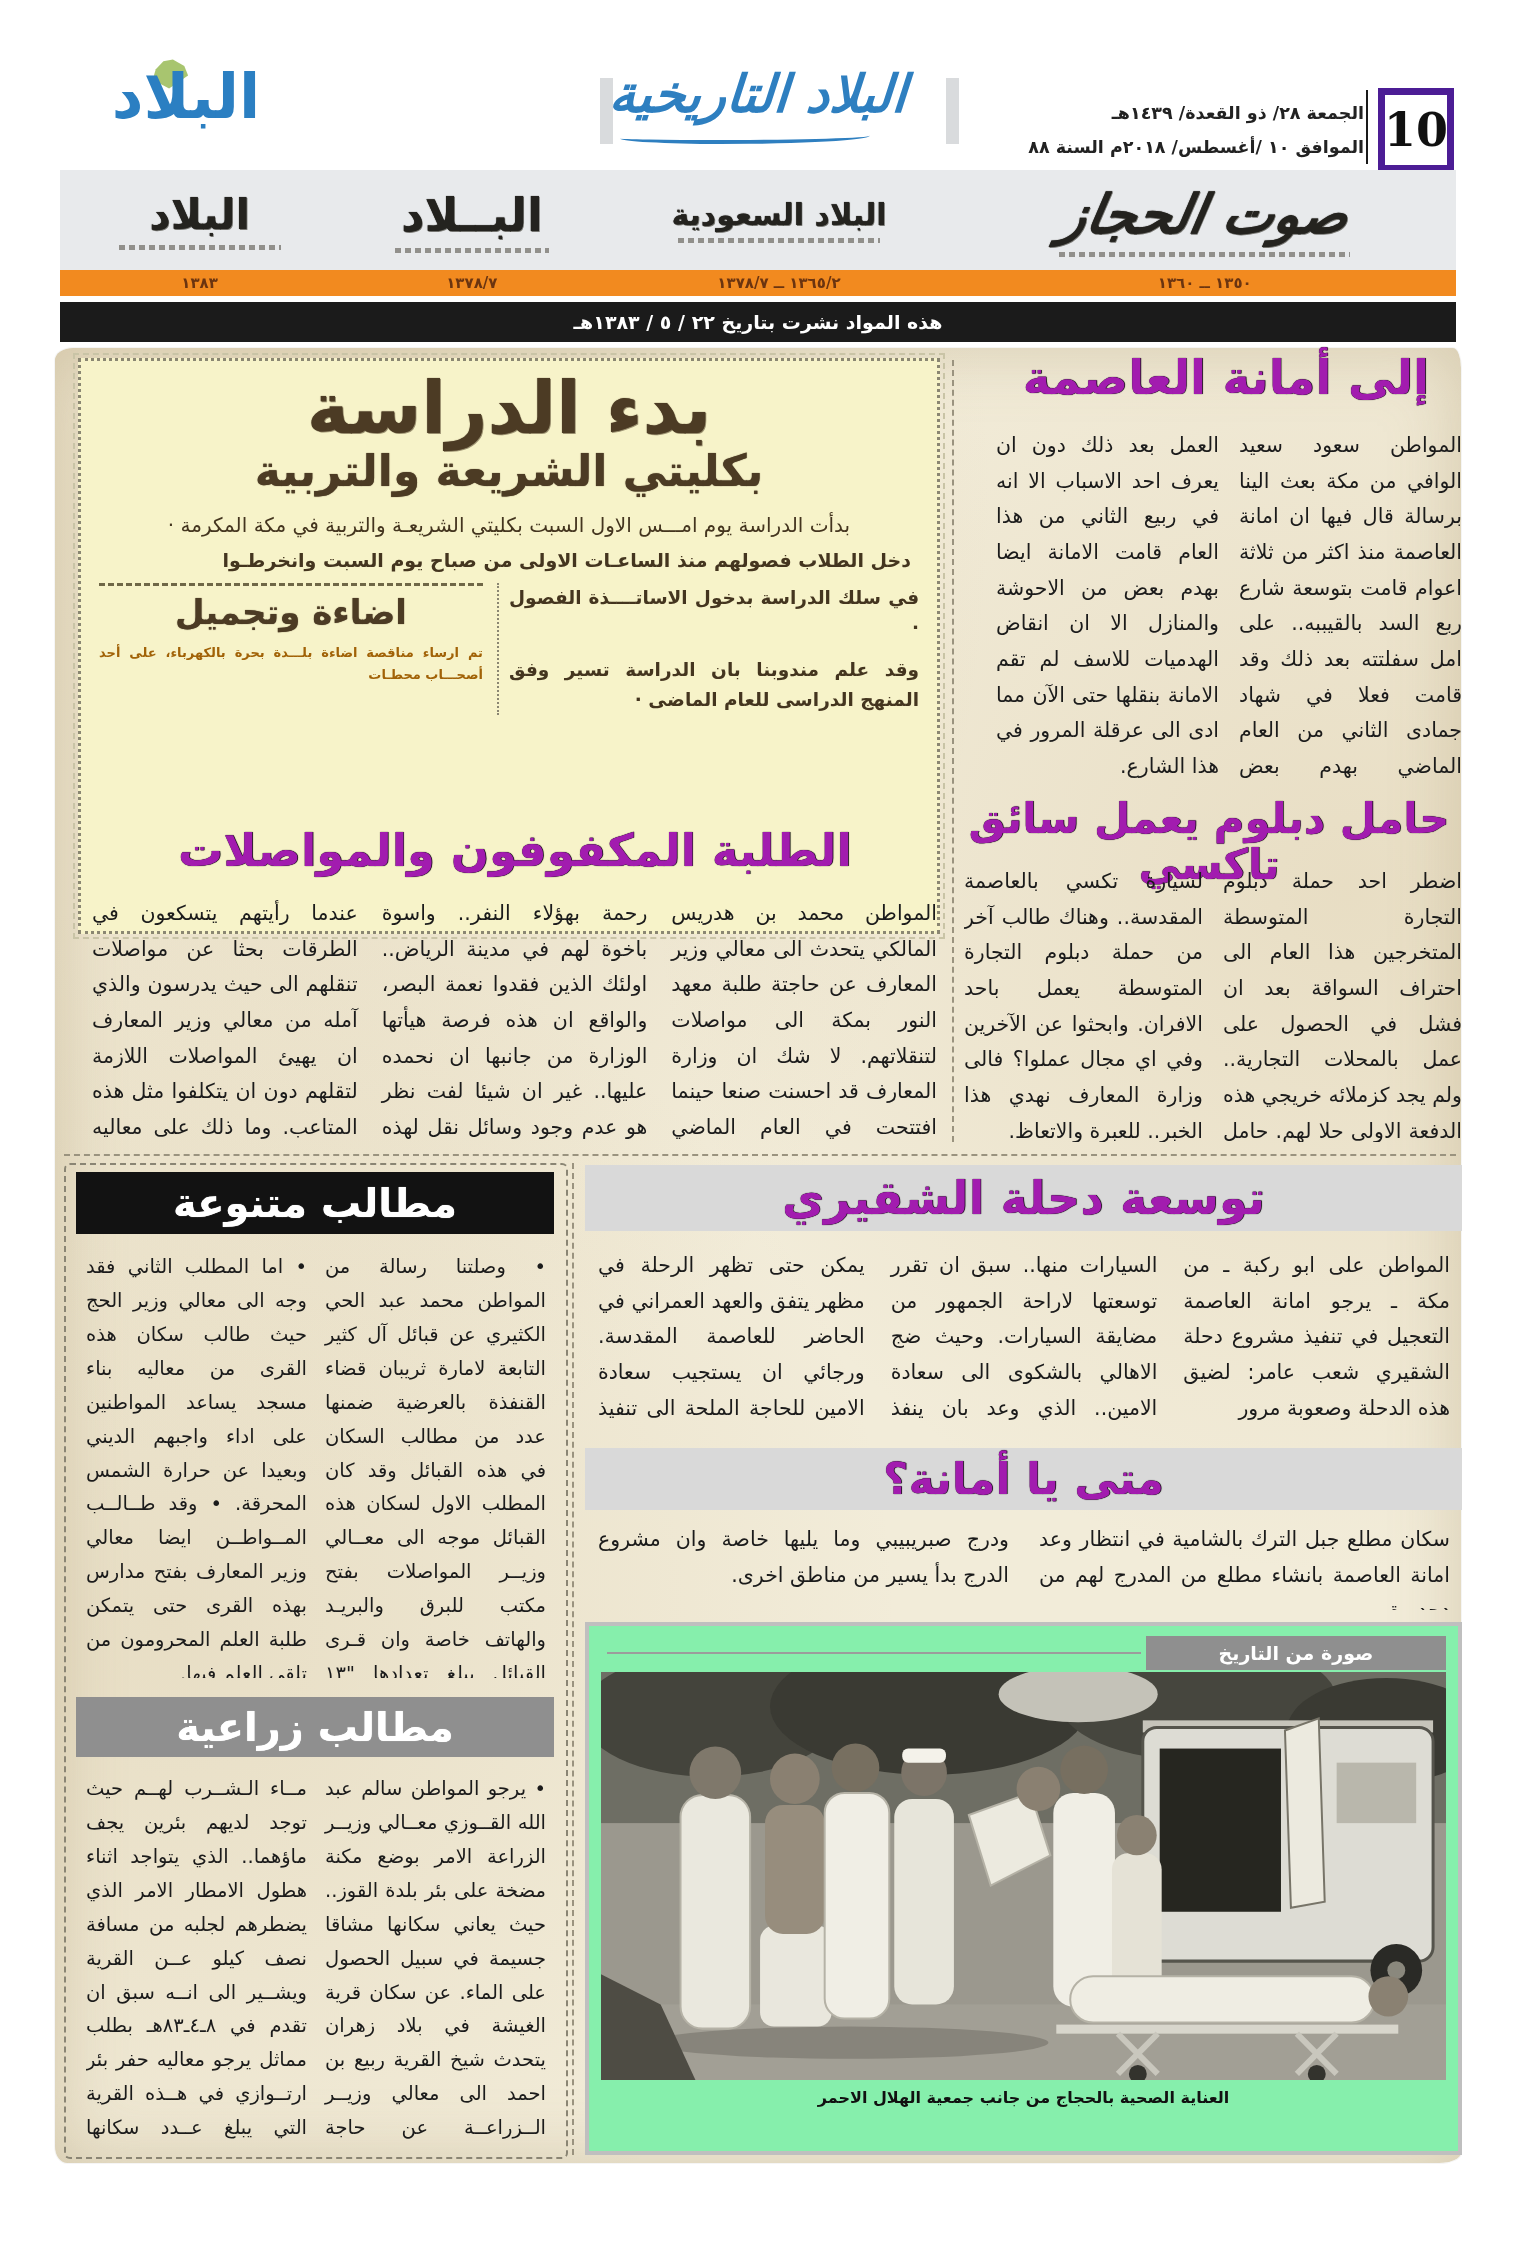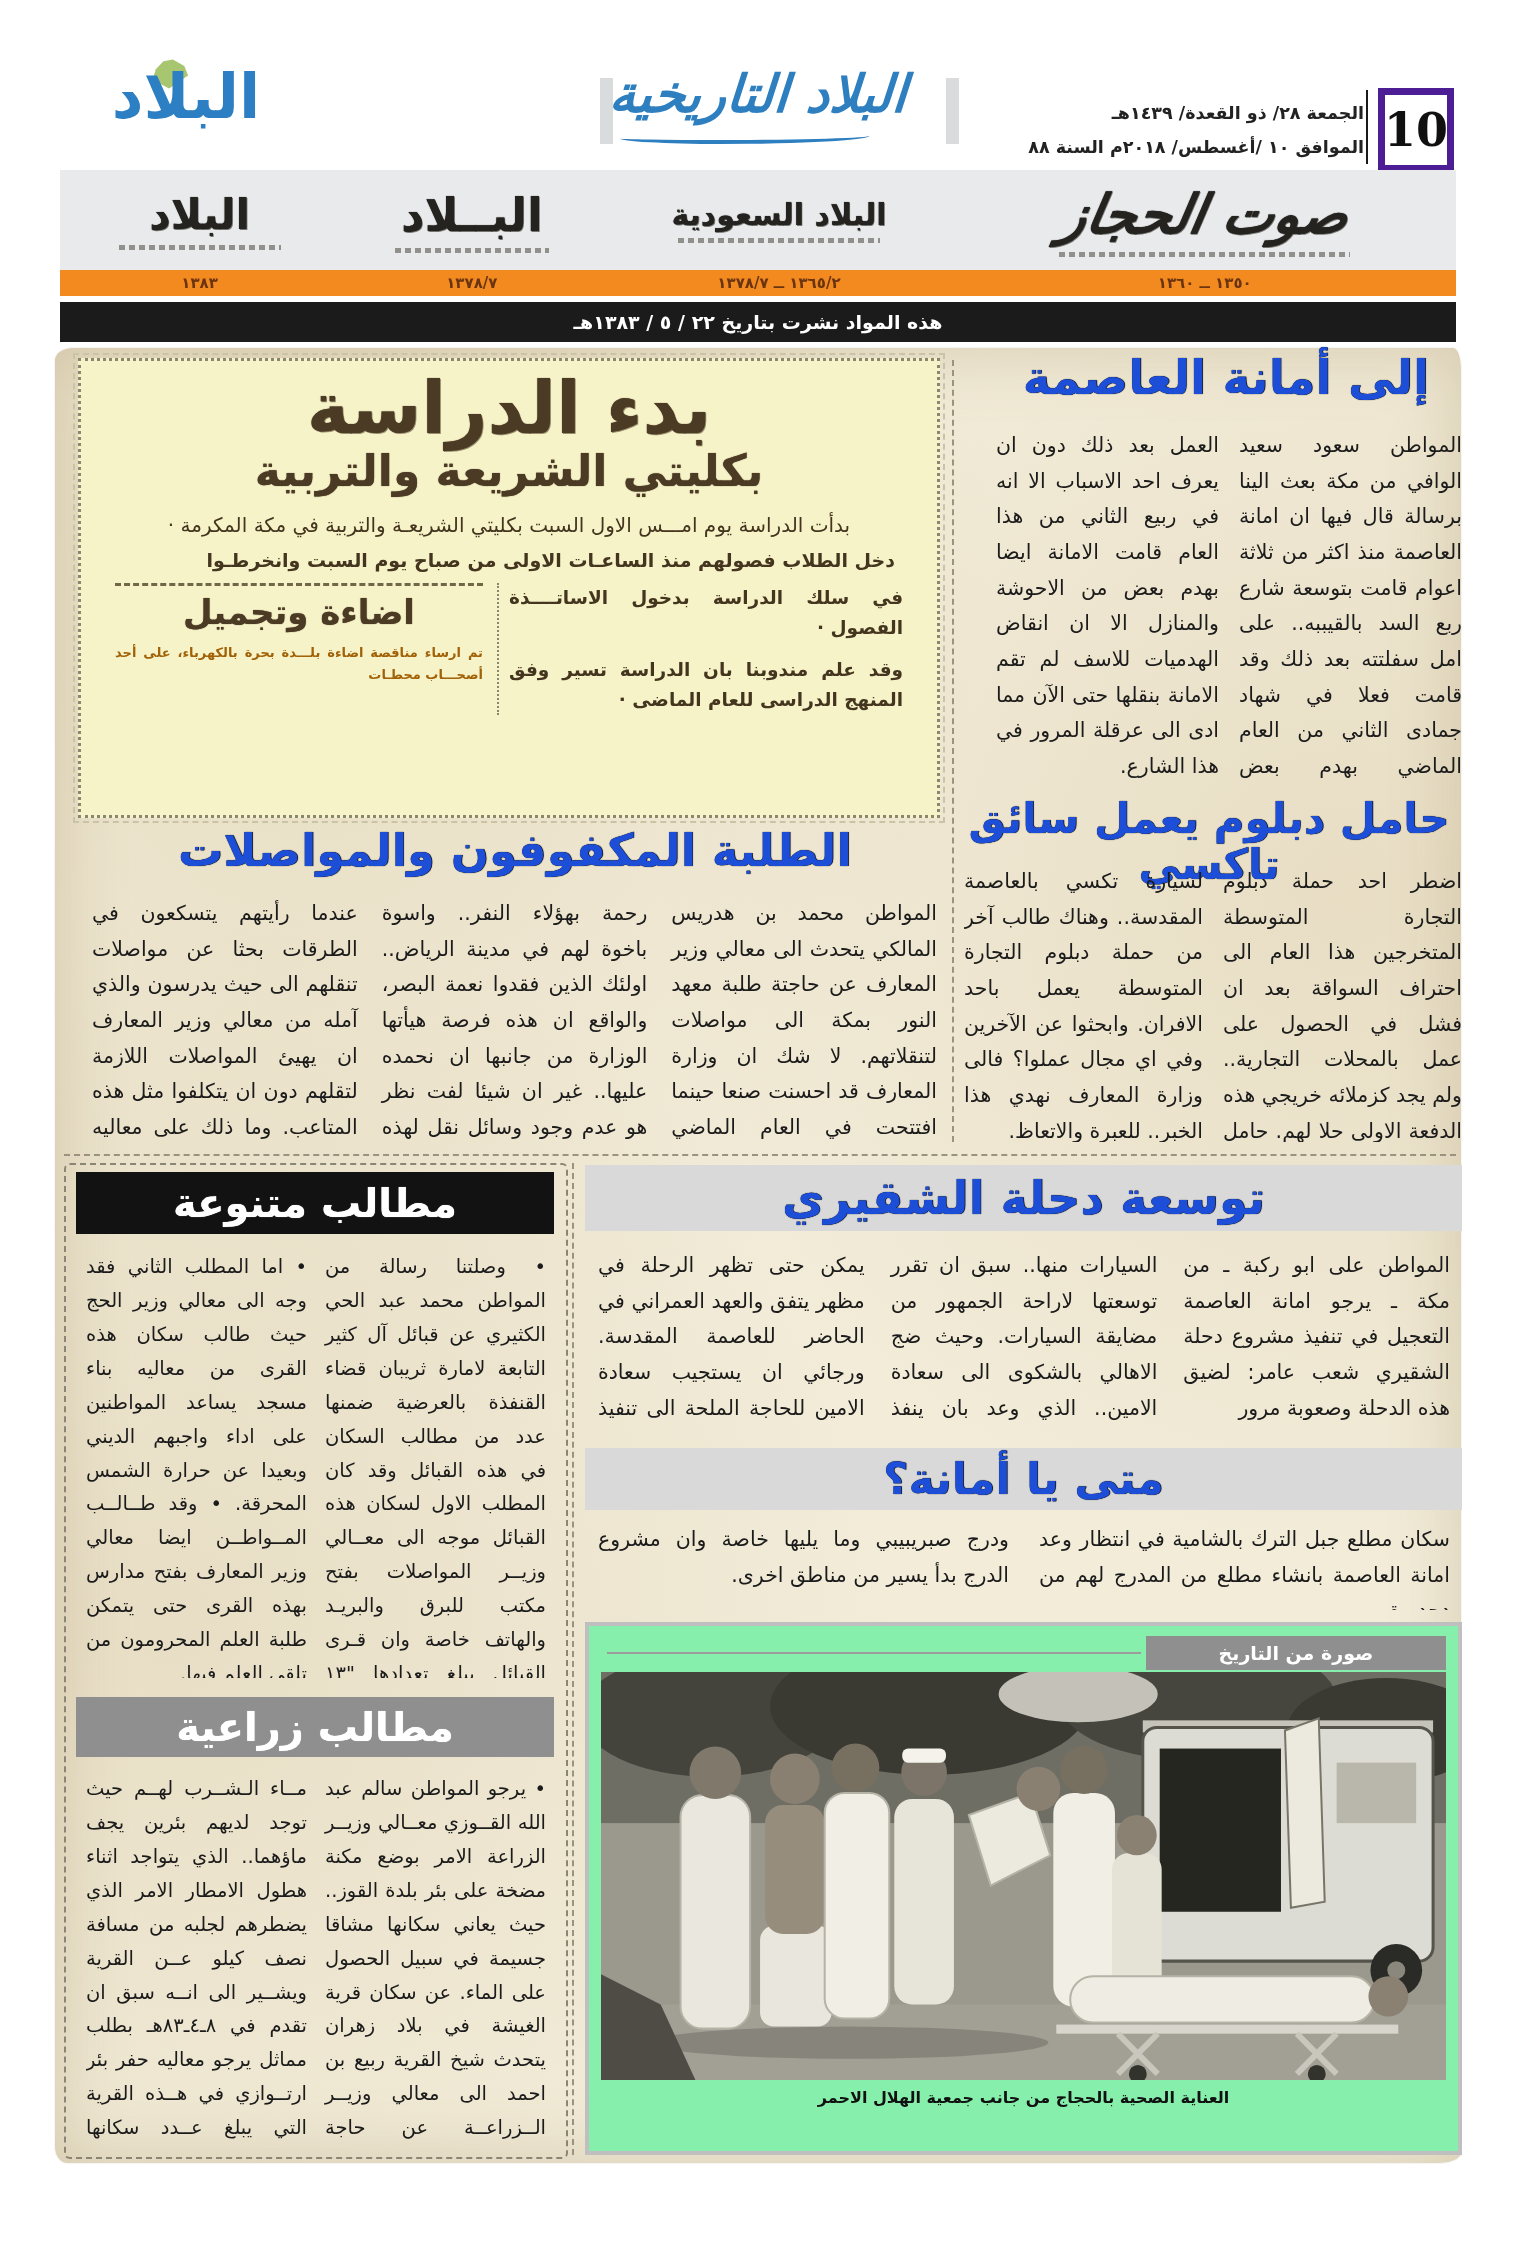--- a/index.html
+++ b/index.html
@@ -47,32 +47,32 @@
   
   .parchment{position:absolute;left:55px;top:348px;width:1406px;height:1815px;
     background:
       radial-gradient(ellipse at 18% 8%,rgba(196,170,120,.25),transparent 42%),
       radial-gradient(ellipse at 92% 30%,rgba(196,170,120,.22),transparent 38%),
       radial-gradient(ellipse at 8% 70%,rgba(190,165,115,.20),transparent 40%),
       #f2ecd9;
     border-radius:18px 8px 22px 12px / 12px 20px 10px 16px;
     box-shadow:inset 0 0 70px rgba(150,125,80,.30), 0 0 0 1px rgba(0,0,0,.04);}
   
-  .headline{font-weight:bold;color:#1d4ed8;text-align:center;line-height:1.1;
+  .headline{font-weight:bold;color:#a21caf;text-align:center;line-height:1.1;
     text-shadow:0 0 .7px #0e0e0e,.7px 0 .7px #0e0e0e;}
   .body-cols{display:flex;direction:rtl;text-align:justify;overflow:hidden;}
   .body-cols .col{flex:1 1 0;font-size:20.5px;line-height:1.74;color:#1b1b1b;}
   .band{position:absolute;display:flex;align-items:center;justify-content:center;}
   .divider-v{position:absolute;border-left:2px dashed #9a937f;}
   .divider-h{position:absolute;border-top:2px dashed #9a937f;}
   .wavy-box{position:absolute;border:2px dashed #8a8574;border-radius:6px;}
   
-  .clipping{position:absolute;left:78px;top:358px;width:862px;height:460px;background:#f7f3c9;
+  .clipping{position:absolute;left:78px;top:358px;width:862px;height:576px;background:#f7f3c9;
     border:3px dotted #8a8672;outline:2px dashed #c9c4a6;outline-offset:3px;
-    padding:10px 34px;box-sizing:border-box;overflow:hidden;}
+    padding:10px 18px;box-sizing:border-box;overflow:hidden;}
   .clip-title1{font-size:72px;font-weight:bold;color:#4c3b24;text-align:center;line-height:1.05;
     text-shadow:0 0 1px #4c3b24,1px 1px 0 rgba(76,59,36,.5);}
   .clip-title2{font-size:44px;font-weight:bold;color:#4c3b24;text-align:center;line-height:1.1;
     text-shadow:0 0 1px #4c3b24;}
   .clip-lead{margin:14px auto 4px;width:88%;font-size:20px;font-weight:normal;color:#44351f;text-align:center;line-height:1.6;}
   .clip-para{margin:4px 8px 0;font-size:19px;font-weight:bold;color:#44351f;text-align:justify;line-height:1.6;}
   .clip-row{display:flex;direction:rtl;margin-top:8px;gap:14px;}
   .clip-col-r{flex:0 0 50%;border-left:2px dotted #8a8672;padding-left:10px;font-size:18.5px;
     font-weight:bold;color:#44351f;line-height:1.62;text-align:justify;}
   .clip-col-l{flex:1;}

